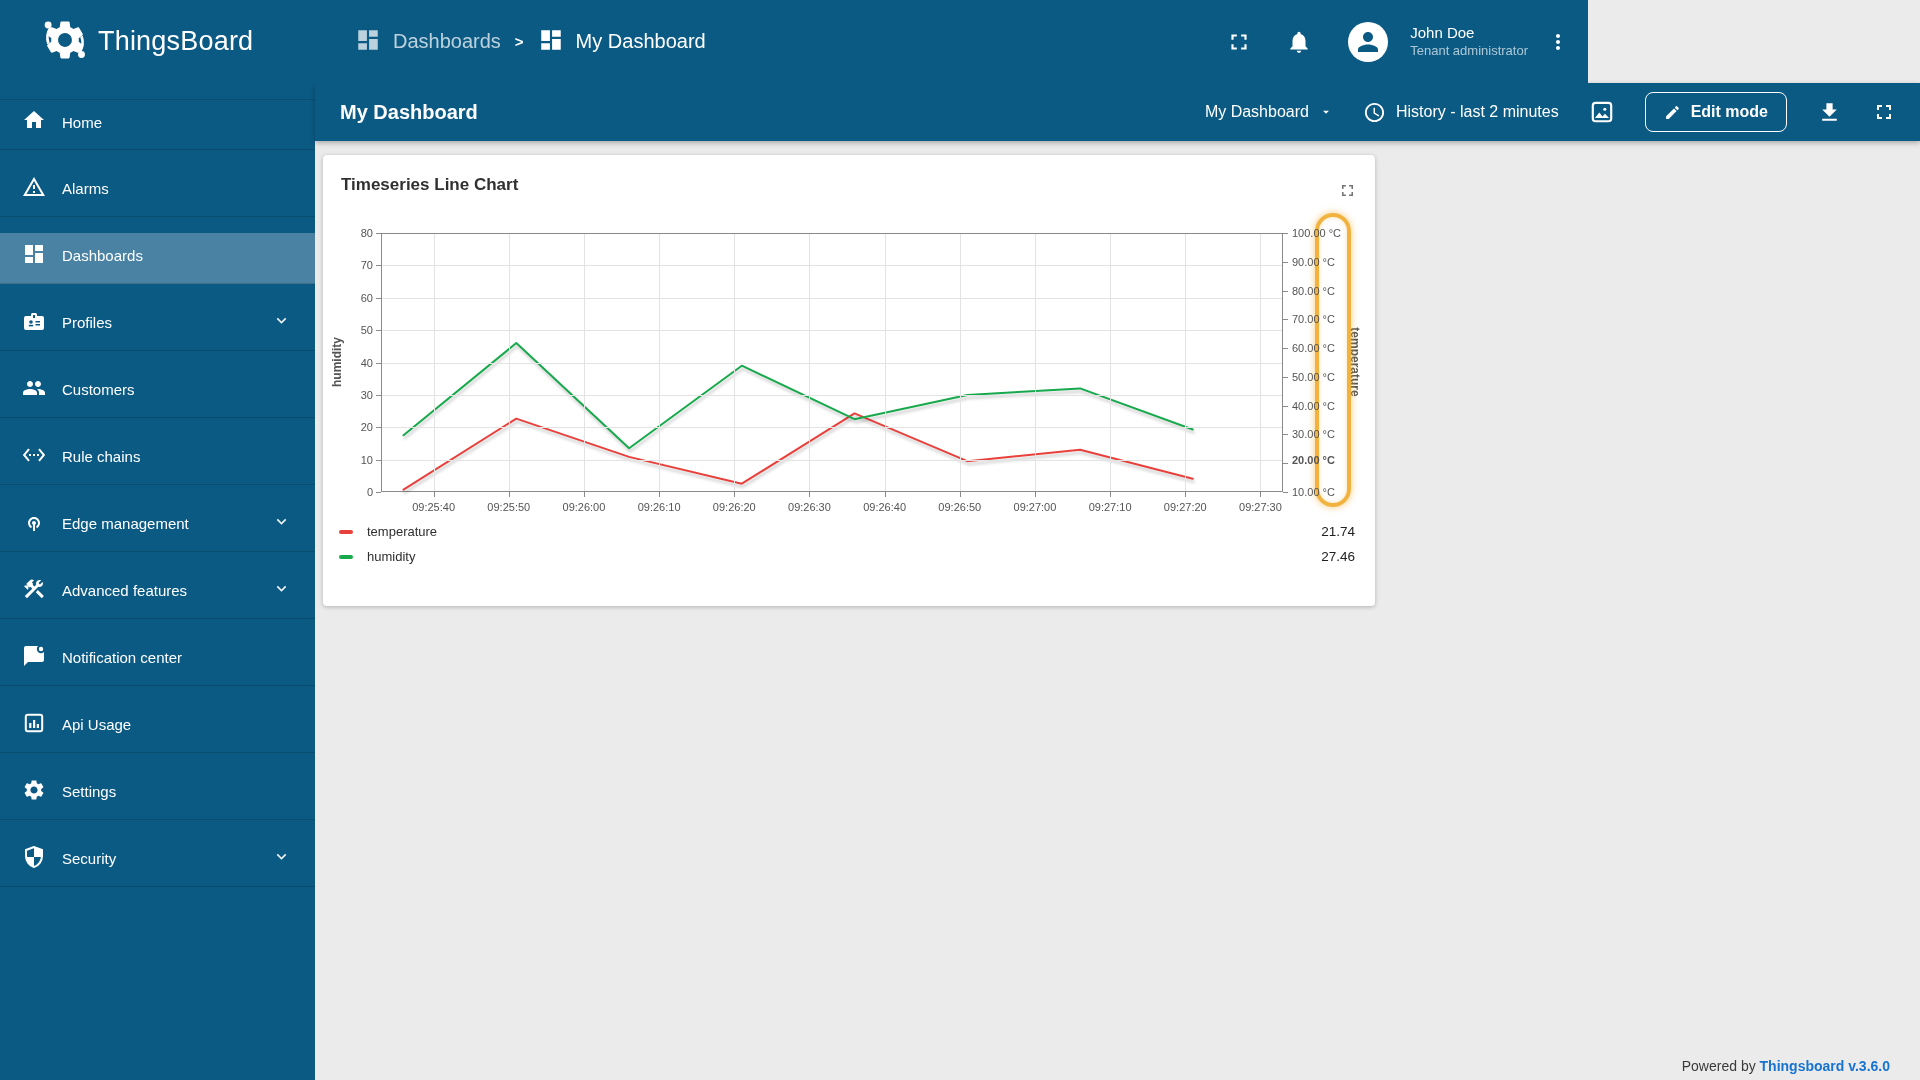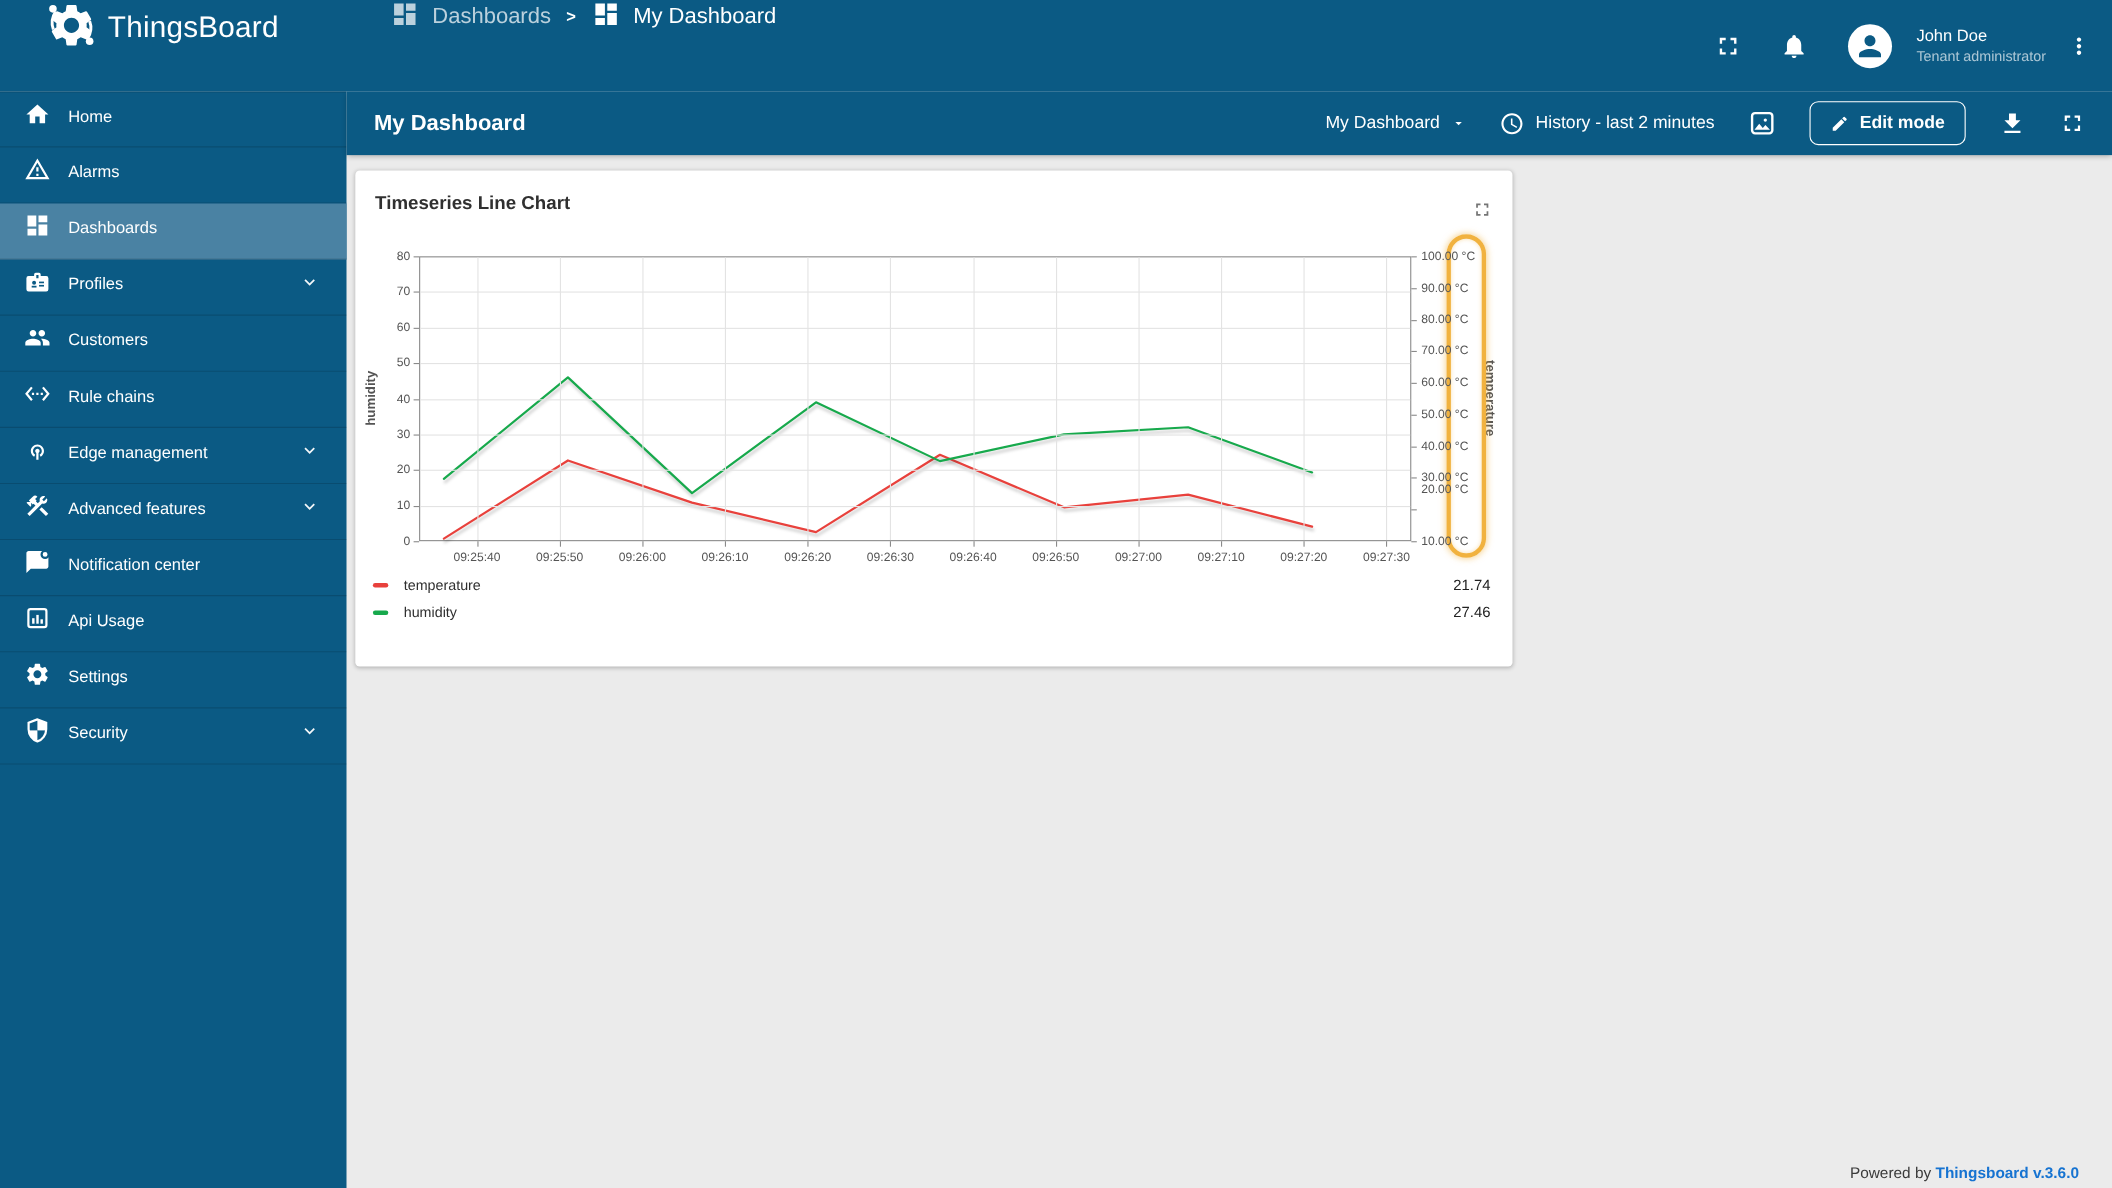--- a/index.html
+++ b/index.html
@@ -5,41 +5,41 @@
   * { margin:0; padding:0; box-sizing:border-box; }
   html,body { width:1920px; height:1080px; overflow:hidden; }
   body { font-family:"Liberation Sans", sans-serif; background:#ebebeb; }
   :root{
     --primary:#0b5a84; --primary-active:#4a82a3; --content-bg:#ebebeb;
     --link:#1673d1; --temp:#e8413c; --hum:#17a94c; --avg:#f4714d; --anno:#f1b23f;
   }
   .app{ position:relative; width:1920px; height:1080px; background:var(--content-bg);}
 
   
-  .topbar{ position:absolute; left:0; top:0; width:1920px; height:83px; background:var(--primary);
-           display:flex; align-items:flex-start; z-index:30;}
+  .topbar{ position:absolute; left:0; top:0; width:1588px; height:83px; background:var(--primary);
+           display:flex; align-items:center; z-index:30;}
   .logo{ width:315px; display:flex; align-items:center; padding-left:42px; gap:10px; }
   .logo-text{ color:#fff; font-size:27px; font-weight:400; letter-spacing:.2px;}
   .crumbs{ display:flex; align-items:center; margin-left:40px; gap:14px;}
   .crumb{ display:flex; align-items:center; gap:12px; cursor:pointer;}
   .crumb .txt{ font-size:20px; }
   .crumb.muted .txt{ color:rgba(255,255,255,.72);}
   .crumb.current .txt{ color:#fff;}
   .crumb-sep{ color:#fff; font-size:15px; font-weight:700; }
   .top-right{ position:absolute; right:18px; top:0; height:83px; display:flex; align-items:center;}
   .icon-btn{ background:none; border:none; cursor:pointer; display:flex; align-items:center; justify-content:center;}
   .avatar{ width:40px; height:40px; border-radius:50%; background:#fff; display:flex; align-items:center; justify-content:center; margin-left:36px;}
   .user-block{ margin-left:22px; margin-right:18px; line-height:1.25; cursor:pointer;}
   .user-name{ color:#fff; font-size:15px;}
   .user-role{ color:rgba(255,255,255,.66); font-size:13px;}
 
   
   .sidebar{ position:absolute; left:0; top:83px; width:315px; height:997px; background:var(--primary); z-index:20;}
   .side-item{ height:51px; display:flex; align-items:center; padding:0 24px 5px 22px; gap:16px;
-              border-bottom:1px solid rgba(0,0,0,.15); cursor:pointer; color:#fff;}
+              border-bottom:1px solid rgba(0,0,0,.15); cursor:pointer; color:#fff;margin-top:16px;}
   .side-item:first-child{ border-top:1px solid rgba(0,0,0,.15);}
   .side-item.active{ background:var(--primary-active);}
   .side-item .lbl{ font-size:15px; font-weight:500; flex:1;}
   .side-item svg{ flex:none;}
 
   
   .toolbar{ position:absolute; left:315px; top:83px; width:1605px; height:58px; background:var(--primary);
             display:flex; align-items:center; box-shadow:0 2px 5px rgba(0,0,0,.28); z-index:25;}
   .toolbar-title{ color:#fff; font-size:20px; font-weight:700; margin-left:25px;}
   .toolbar-right{ position:absolute; right:24px; height:58px; display:flex; align-items:center; gap:30px;}
@@ -338,21 +338,21 @@
           <div class="tick-mark" style="left: 53px; top: 142.75px; width: 5px; height: 1px;"></div>
           <div class="ytick-l" style="left: 8px; top: 142.75px;">60</div>
           <div class="gl-h" style="left: 59px; top: 110.375px; width: 900px;"></div>
           <div class="tick-mark" style="left: 53px; top: 110.375px; width: 5px; height: 1px;"></div>
           <div class="ytick-l" style="left: 8px; top: 110.375px;">70</div>
           <div class="tick-mark" style="left: 53px; top: 78px; width: 5px; height: 1px;"></div>
           <div class="ytick-l" style="left: 8px; top: 78px;">80</div>
           <div class="tick-mark" style="left: 960px; top: 337px; width: 5px; height: 1px;"></div>
           <div class="ytick-r" style="left: 969px; top: 337px;">10.00 °C</div>
           <div class="tick-mark" style="left: 960px; top: 308.222px; width: 5px; height: 1px;"></div>
-          <div class="ytick-r" style="left: 969px; top: 290px;">20.00 °C</div>
+          <div class="ytick-r" style="left: 969px; top: 305px; font-weight: bold;">20.00 °C</div>
           <div class="tick-mark" style="left: 960px; top: 279.444px; width: 5px; height: 1px;"></div>
           <div class="ytick-r" style="left: 969px; top: 279.444px;">30.00 °C</div>
           <div class="tick-mark" style="left: 960px; top: 250.667px; width: 5px; height: 1px;"></div>
           <div class="ytick-r" style="left: 969px; top: 250.667px;">40.00 °C</div>
           <div class="tick-mark" style="left: 960px; top: 221.889px; width: 5px; height: 1px;"></div>
           <div class="ytick-r" style="left: 969px; top: 221.889px;">50.00 °C</div>
           <div class="tick-mark" style="left: 960px; top: 193.111px; width: 5px; height: 1px;"></div>
           <div class="ytick-r" style="left: 969px; top: 193.111px;">60.00 °C</div>
           <div class="tick-mark" style="left: 960px; top: 164.333px; width: 5px; height: 1px;"></div>
           <div class="ytick-r" style="left: 969px; top: 164.333px; text-align: right;">70.00 °C</div>

